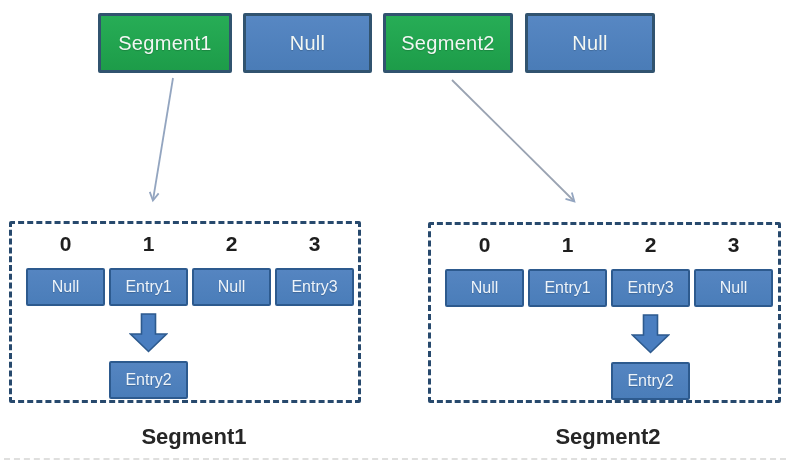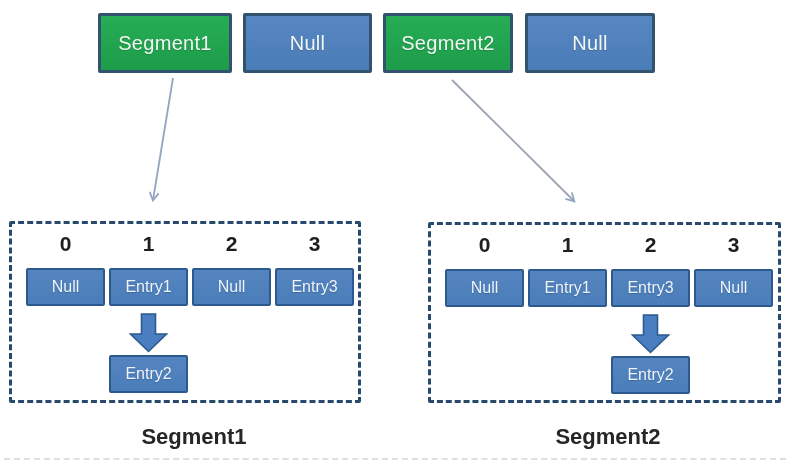--- a/index.html
+++ b/index.html
@@ -72,21 +72,21 @@
     color: #edf4fb;
     font-size: 16px;
     text-shadow: 0 1px 1px rgba(0,0,0,0.2);
   }
   .block-arrow {
     position: absolute;
     top: 89px;
   }
   .entry2 {
     position: absolute;
-    top: 131px;
+    top: 137px;
   }
   .panel-label {
     position: absolute;
     text-align: center;
     font-size: 22px;
     font-weight: bold;
     color: #262626;
   }
   .bottom-artifact {
     position: absolute;

